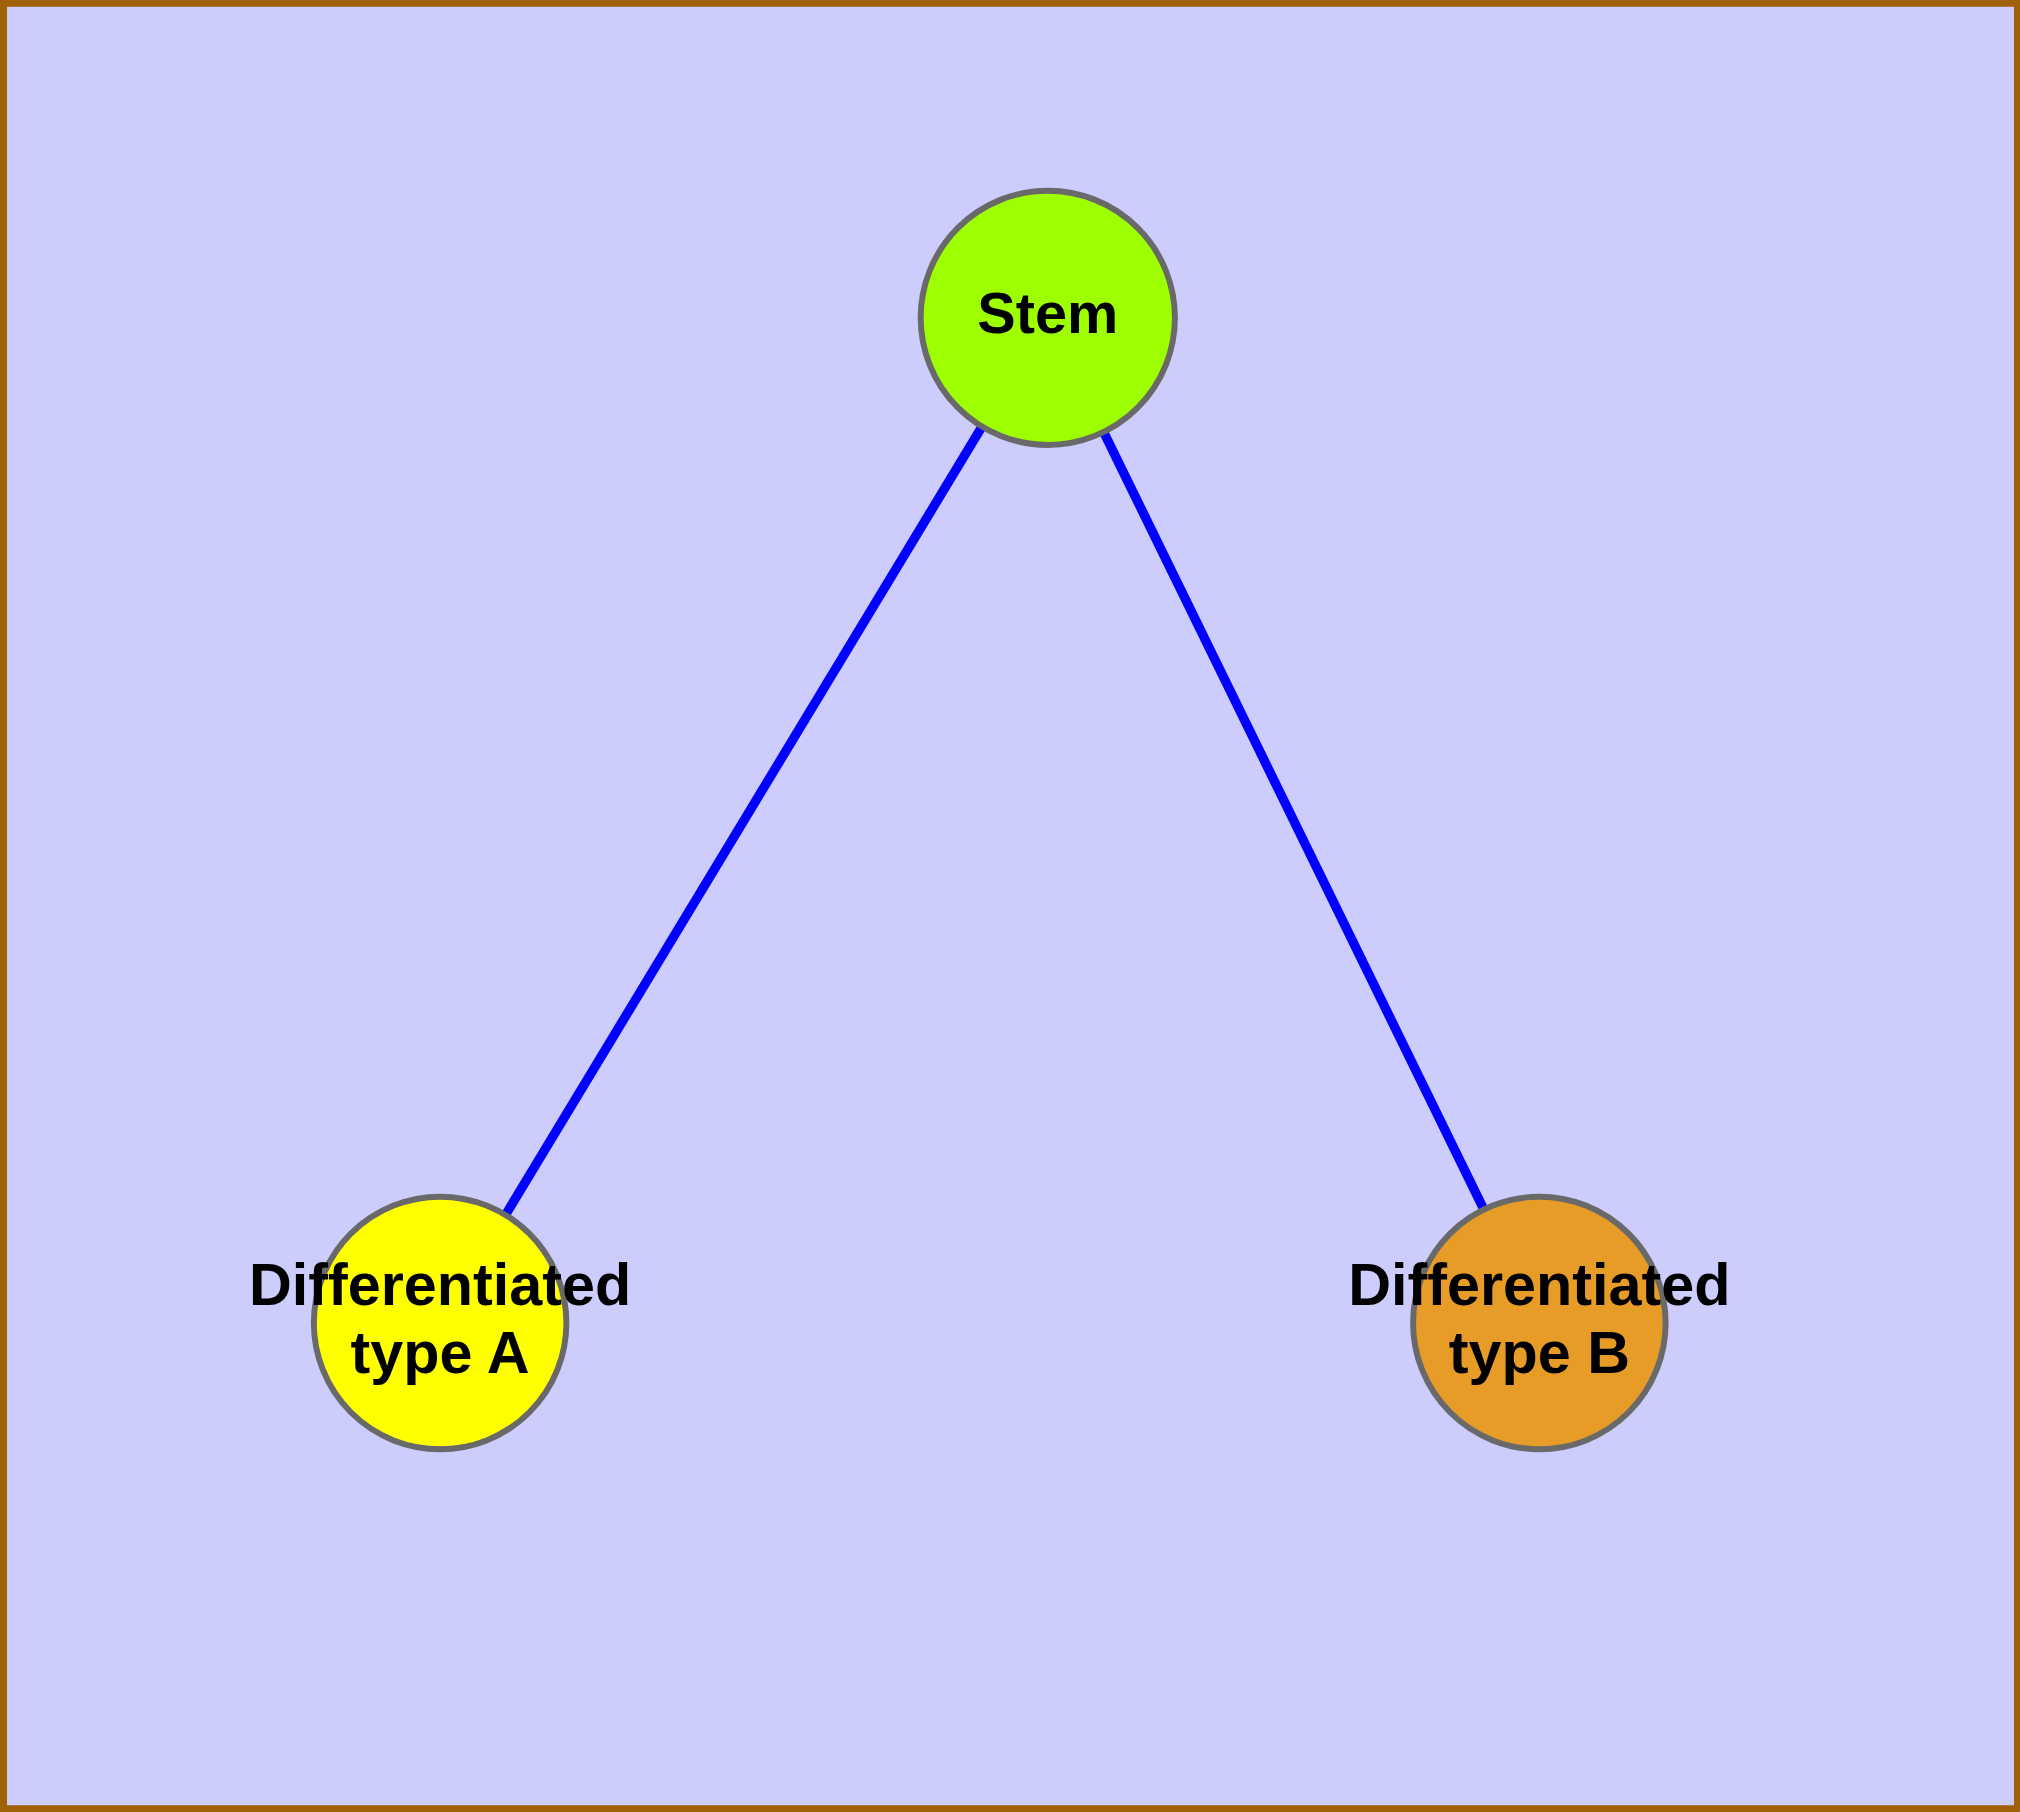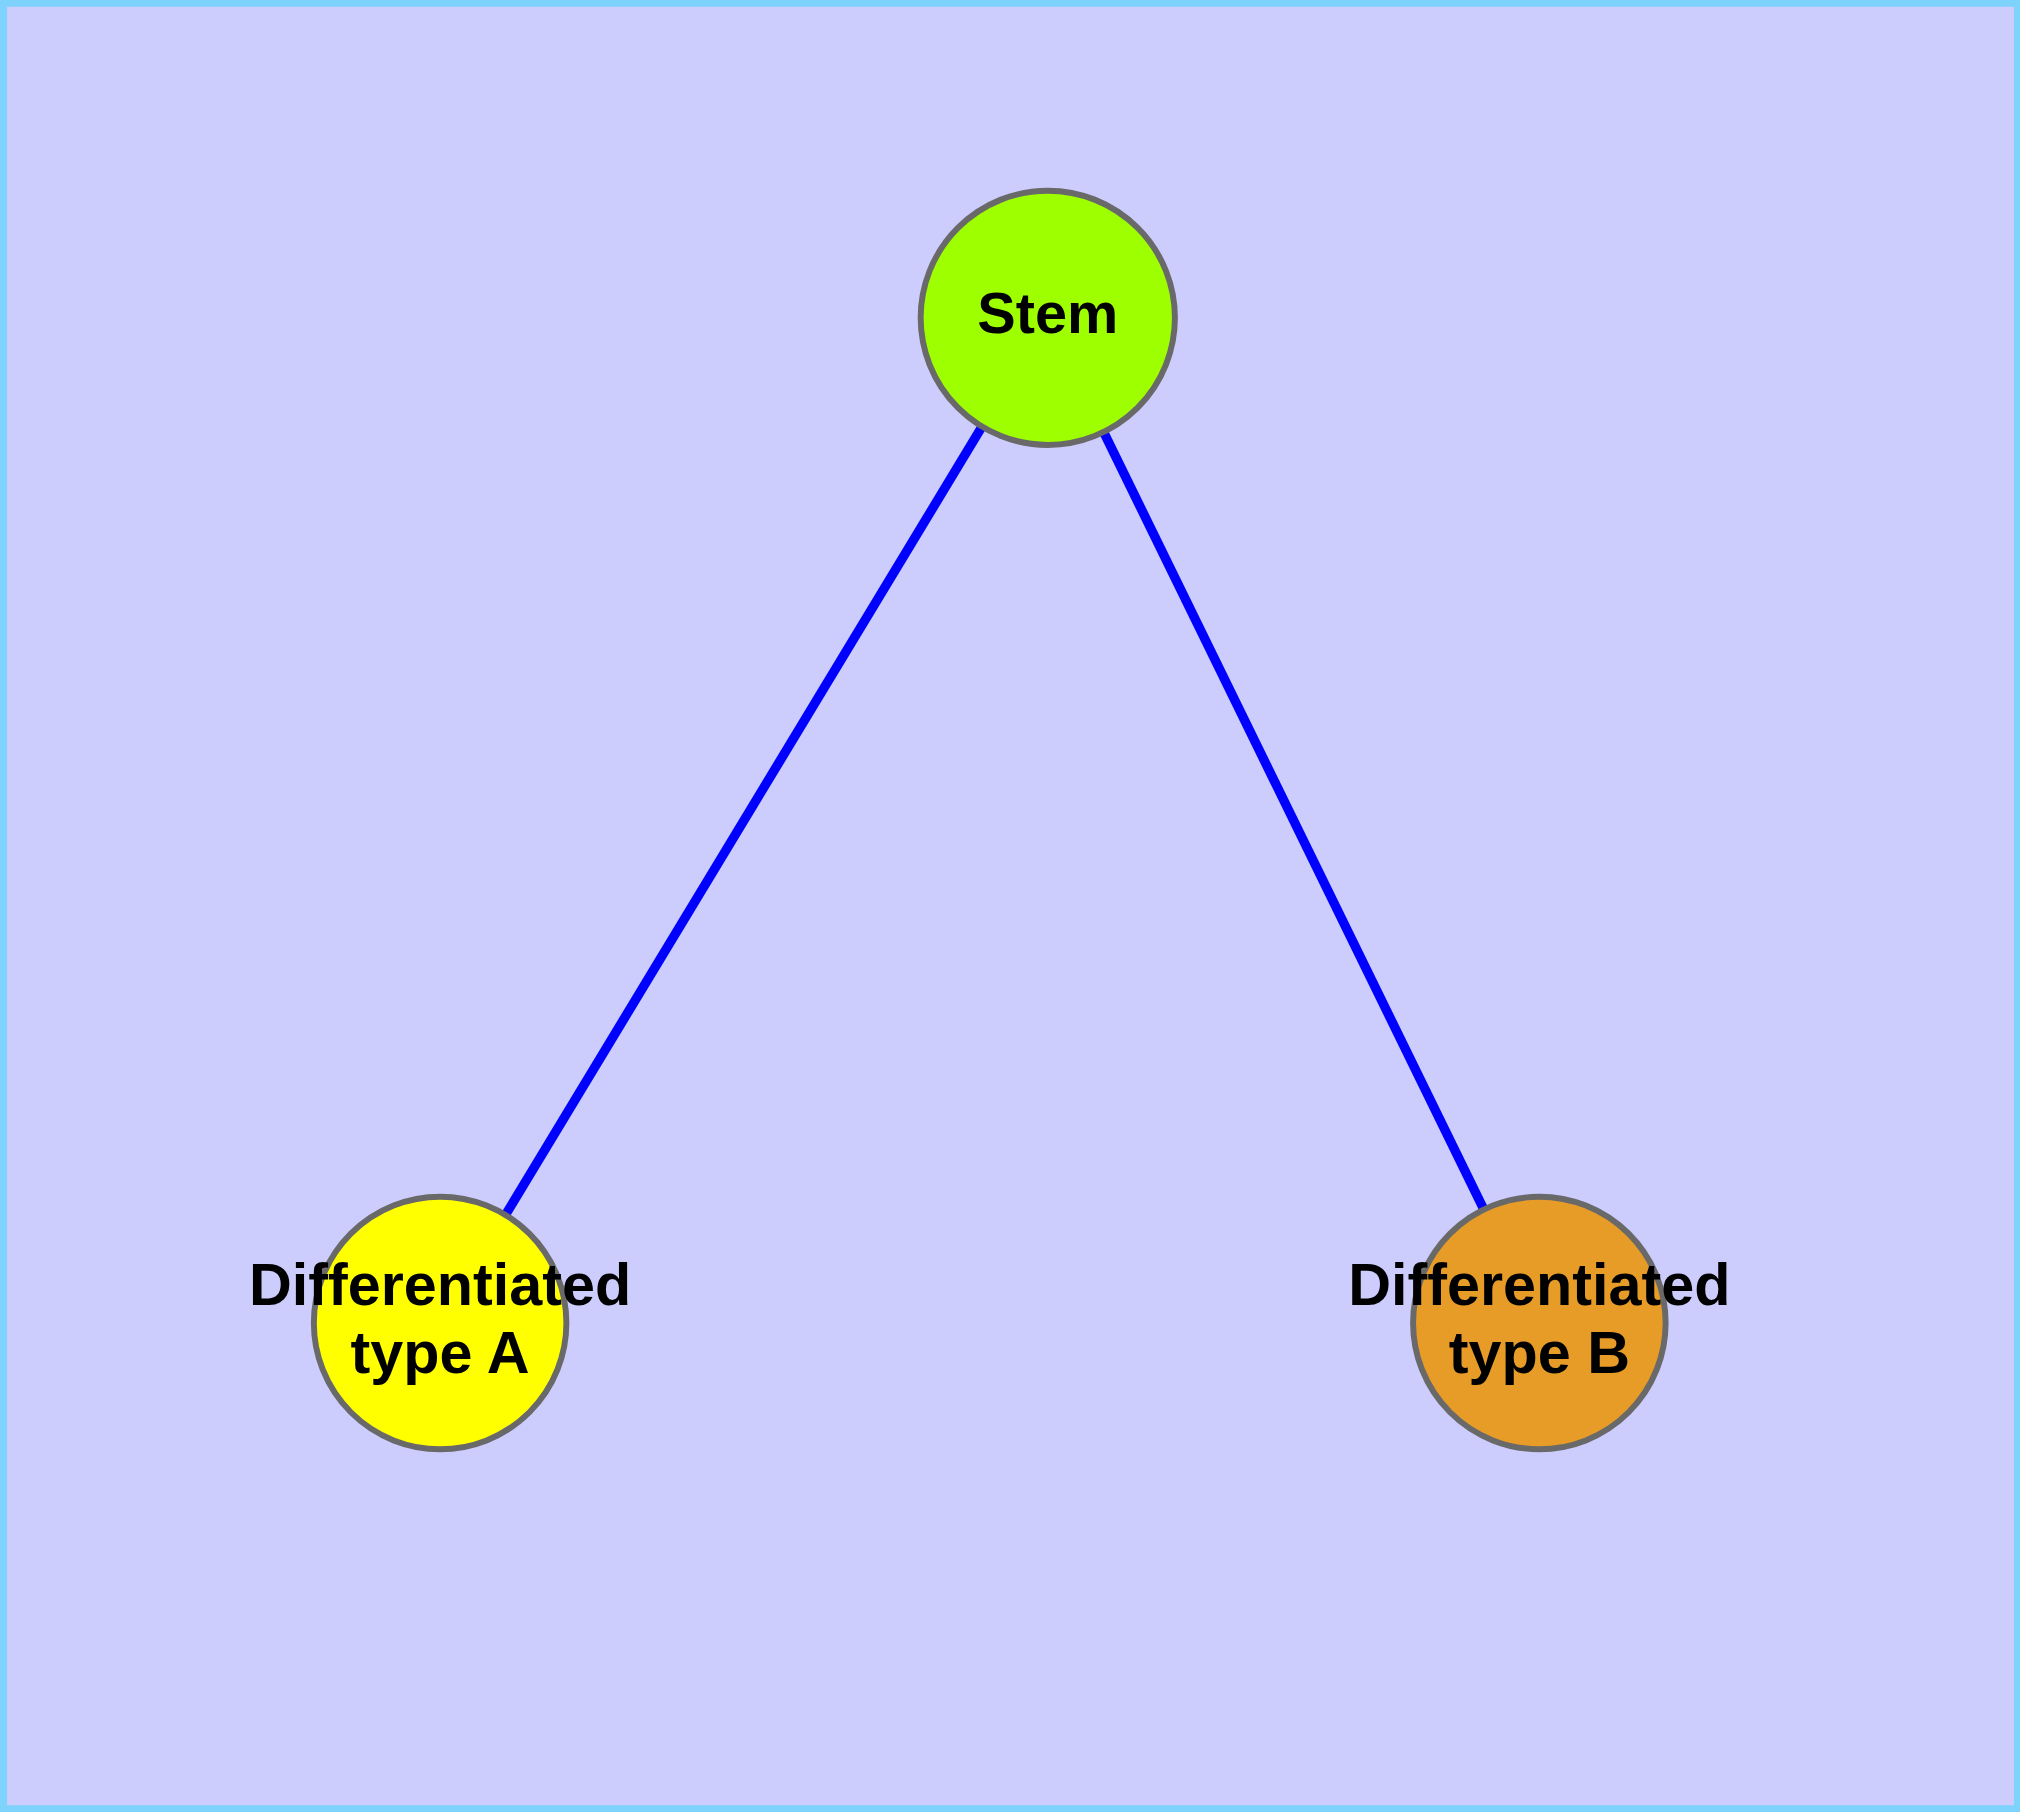--- a/index.html
+++ b/index.html
@@ -34,21 +34,21 @@
     font-weight: bold;
     fill: #000000;
     paint-order: normal;
     dominant-baseline: middle;
     text-anchor: middle;
   }
 </style>
 </head>
 <body>
 
-<div id="graph-canvas" style="background: #7dd3fc;">
+<div id="graph-canvas" style="background: #a16207;">
   <svg id="graph-svg" viewBox="0 0 2384 2138" xmlns="http://www.w3.org/2000/svg">
 
     <rect id="bg-plate" x="8" y="8" width="2368" height="2122" fill="#ccccfd"></rect>
 
     <g id="edges-layer">
       <line id="edge-stem-a" x1="1236" y1="375" x2="519" y2="1561" stroke="#0000ff" stroke-width="11" stroke-linecap="butt"></line>
       <line id="edge-stem-b" x1="1236" y1="375" x2="1816" y2="1561" stroke="#0000ff" stroke-width="11" stroke-linecap="butt"></line>
     </g>
 
     <g id="nodes-layer">

